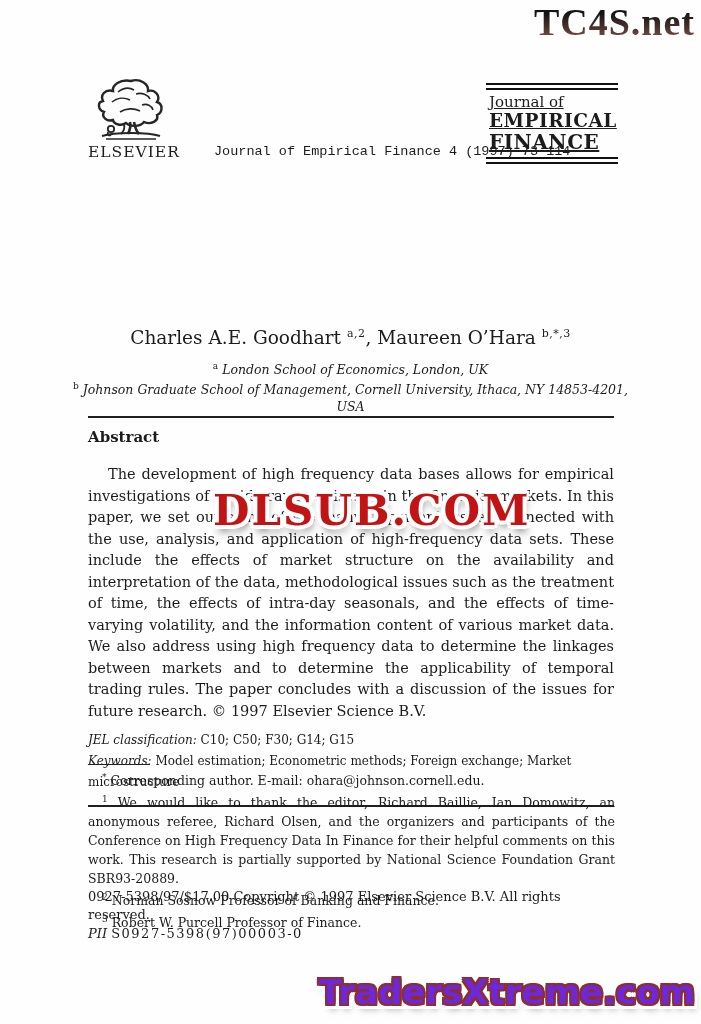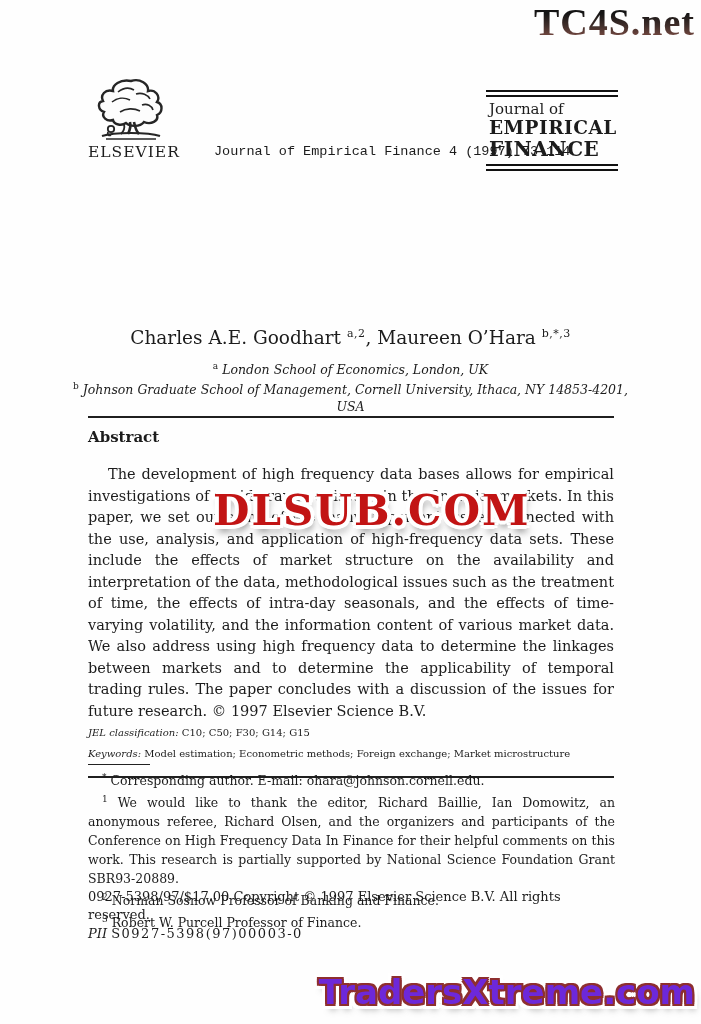--- a/index.html
+++ b/index.html
@@ -64,22 +64,23 @@
   .logo svg{display:block;margin:0 auto;}
   .logo .pub-name{
     font-size:15.5px;letter-spacing:1px;margin-top:1px;
     font-family:"DejaVu Serif","Liberation Serif",serif;
   }
   .journal-ref{
     position:absolute;left:126px;top:66px;
     font-size:13.5px;white-space:nowrap;font-family:Liberation Mono, monospace;
   }
   .jbox{
-    position:absolute;right:0;top:7px;width:132px;
+    position:absolute;right:0;top:0;width:132px;
     padding:5px 0 5px 0;
+    text-decoration:underline;
   }
   .jbox .rule2{height:3px;border-top:2px solid #111;border-bottom:2px solid #111;}
   .jbox .jbox-inner{padding:3px 2px 4px 3px;}
   .jbox .j1{font-size:15px;line-height:18px;}
   .jbox .j2{font-size:18.5px;font-weight:bold;line-height:20px;letter-spacing:0.5px;}
   .jbox .j3{font-size:20px;font-weight:bold;line-height:22px;letter-spacing:0.5px;}
 
   
   .title-block{
     position:absolute;top:243px;left:88px;width:525px;
@@ -98,21 +99,21 @@
   .affiliations sup{font-size:9px;font-style:normal;}
 
   
   .abstract-sec{position:absolute;top:416px;left:88px;width:526px;}
   .hr-full{border:0;border-top:2px solid #1f1f1f;margin:0;}
   .abstract-heading{font-weight:bold;font-size:15px;margin-top:10px;}
   .abstract-text{
     margin-top:18px;font-size:14.5px;line-height:21.5px;
     text-align:justify;text-indent:20px;
   }
-  .class-lines{margin-top:0;font-size:10px;line-height:21px;}
+  .class-lines{margin-top:8px;font-size:12px;line-height:21px;}
   .class-lines .lbl{font-style:italic;}
   .abstract-sec .hr-bottom{margin-top:12px;}
 
   
   .footnotes{position:absolute;top:764px;left:88px;width:527px;}
   .fn-rule{border:0;border-top:1.5px solid #222;width:62px;margin:0 0 3px 0;}
   .fn{font-size:12.5px;line-height:19px;text-align:justify;margin:0;text-indent:14px;}
   .fn sup{font-size:9px;}
 
   

